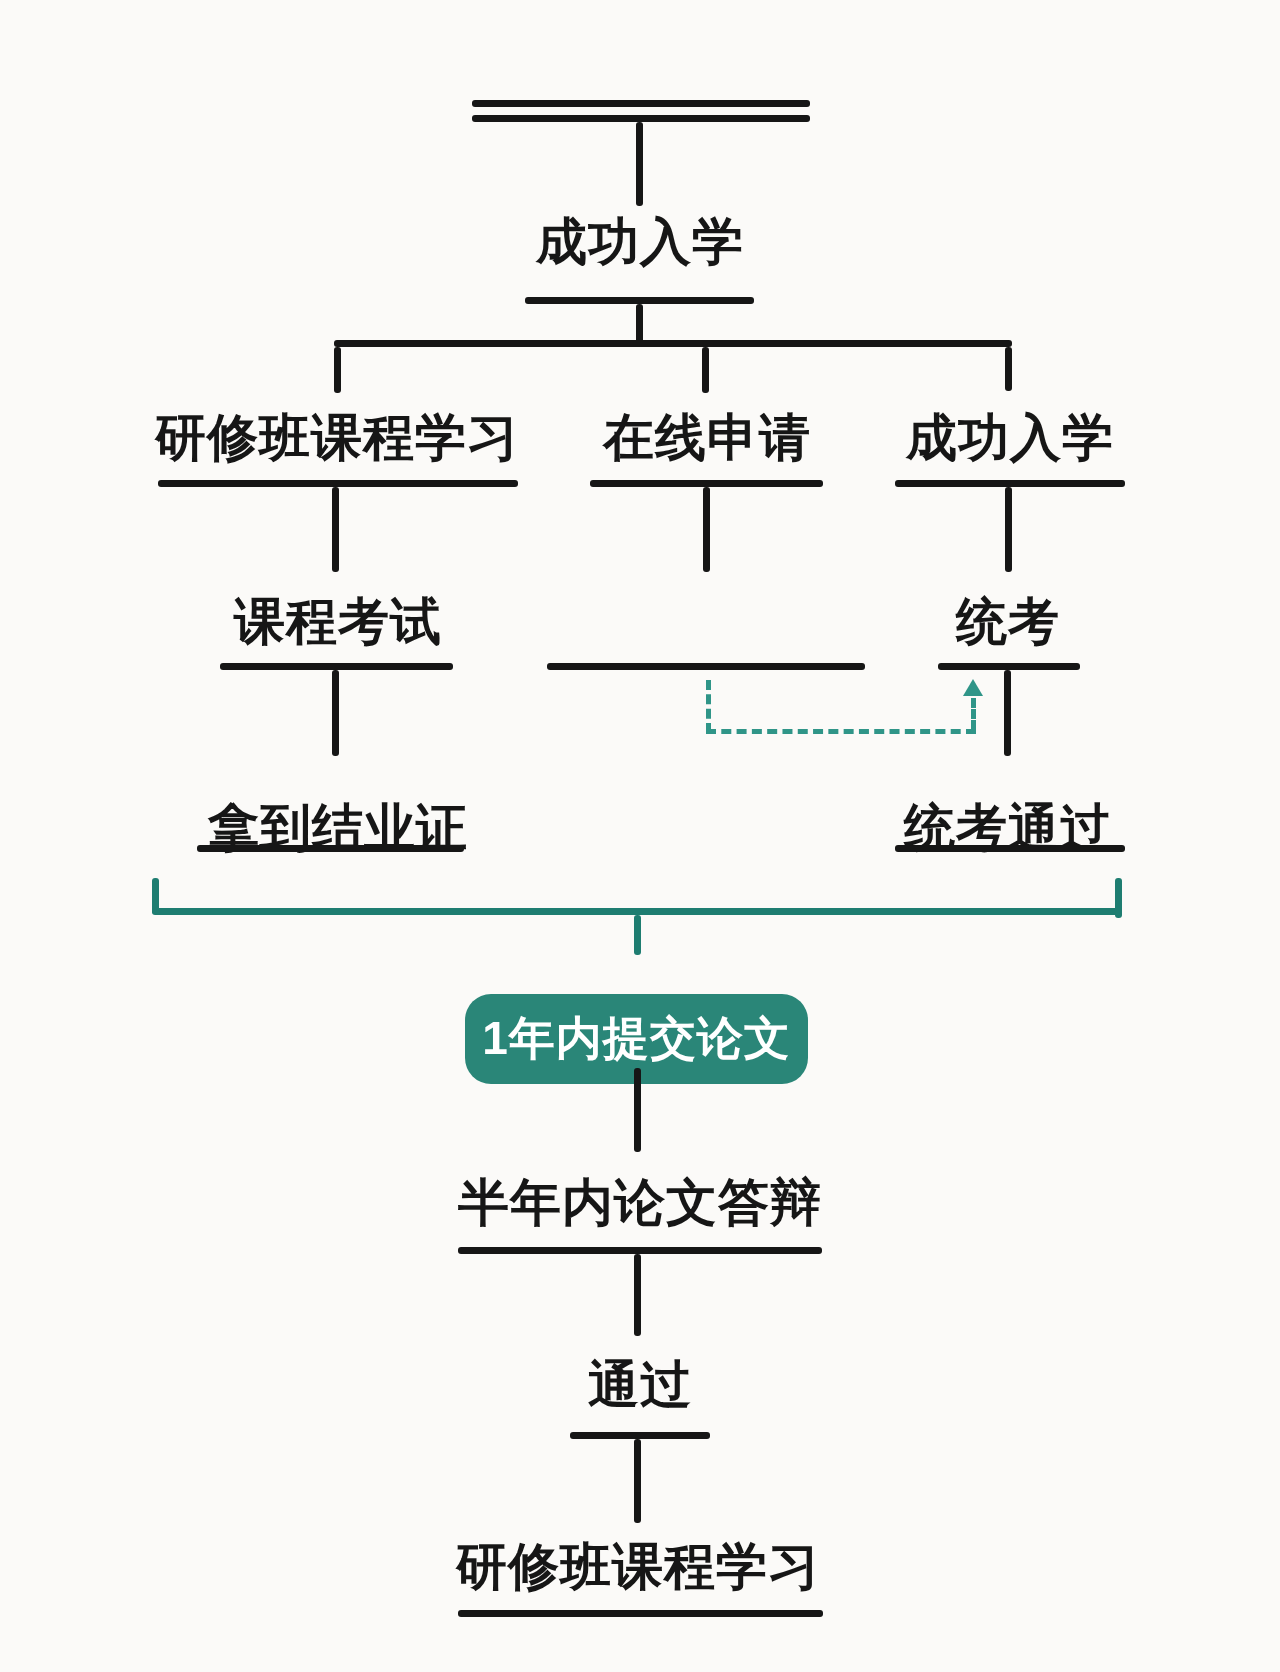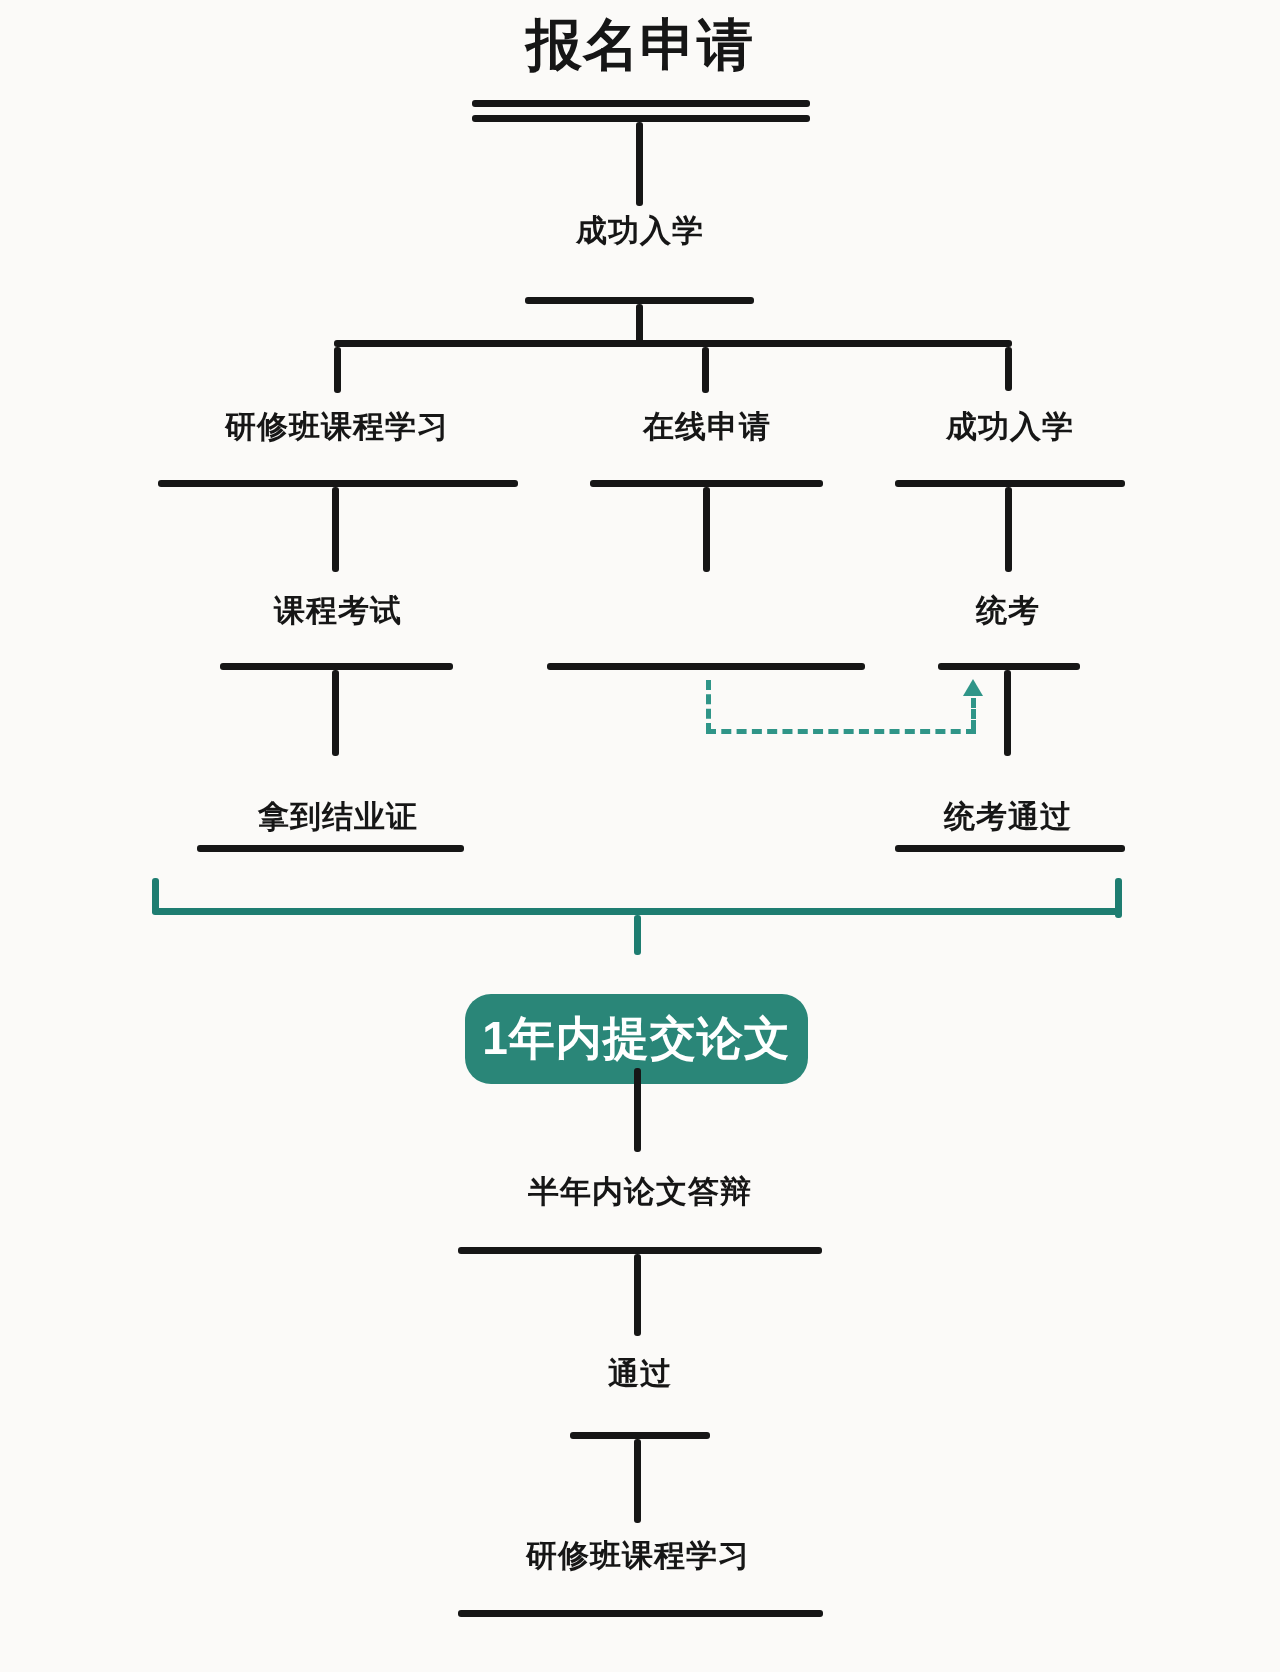--- a/index.html
+++ b/index.html
@@ -23,21 +23,21 @@
   .node {
     position: absolute;
     transform: translateX(-50%);
     font-weight: 900;
     color: var(--ink);
     white-space: nowrap;
     letter-spacing: 1px;
     line-height: 1.1;
   }
   .title { font-size: 56px; }
-  .label { font-size: 31px; }
+  .label { font-size: 51px; }
   .hline, .vline {
     position: absolute;
     background: var(--ink);
     border-radius: 3px;
   }
   .hline { height: 7px; }
   .vline { width: 7px; }
   .teal-line { background: var(--teal); }
   .dash-h {
     position: absolute;
@@ -73,21 +73,20 @@
     justify-content: center;
     white-space: nowrap;
     margin-top: 16px;
   }
 </style>
 </head>
 <body>
 
 <div class="canvas">
 
-  <div class="node title" style="left:640px; top:14px;">报名申请</div>
   <div class="hline" style="left:472px; top:100px; width:338px;"></div>
   <div class="hline" style="left:472px; top:115px; width:338px;"></div>
   <div class="vline" style="left:636px; top:122px; height:84px;"></div>
 
   <div class="node label" style="left:640px; top:214px;">成功入学</div>
   <div class="hline" style="left:525px; top:297px; width:229px;"></div>
   <div class="vline" style="left:636px; top:304px; height:40px;"></div>
 
   <div class="hline" style="left:334px; top:340px; width:678px;"></div>
   <div class="vline" style="left:334px; top:347px; height:46px;"></div>

